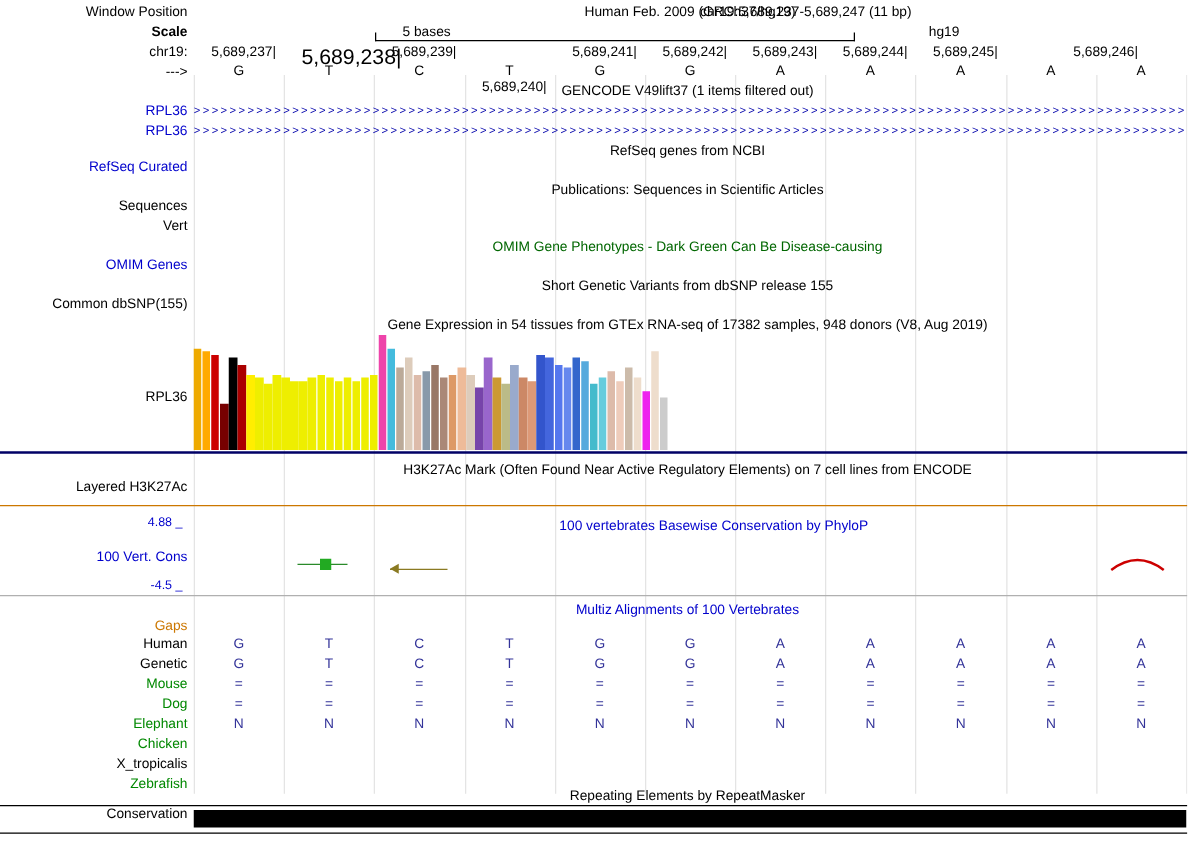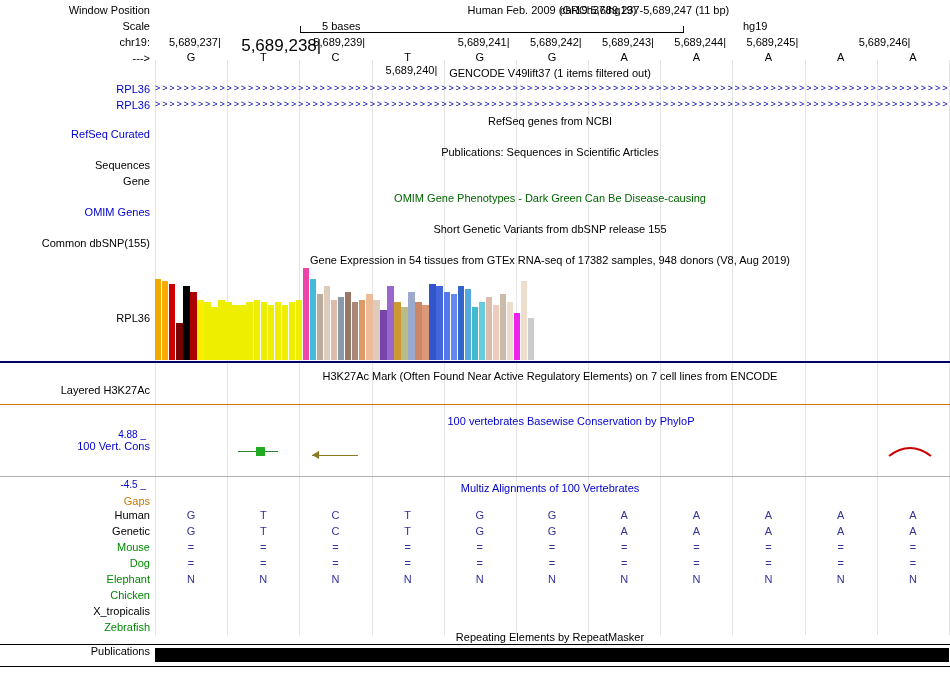--- a/index.html
+++ b/index.html
@@ -78,37 +78,36 @@
   .barchart {
     position: absolute;
     bottom: 0;
   }
   .cons-label-num {
     position: absolute;
     font-size: 10px;
     color: #0000cc;
     text-align: right;
     width: 60px;
-    margin-top: 16px;
   }
   .species-seq {
     position: absolute;
     font-size: 11px;
     color: #333399;
     text-align: center;
     width: 20px;
   }
 </style>
 </head>
 <body>
 
 <div id="browser">
 
   <div class="lbl" style="left:0;top:4px;width:150px;">Window Position</div>
-  <div class="lbl" style="left:0;top:20px;width:150px;">Scale</div>
+  <div class="lbl" style="left:0;top:20px;width:150px;font-weight:bold;">Scale</div>
   <div class="lbl" style="left:0;top:36px;width:150px;">chr19:</div>
   <div class="lbl" style="left:0;top:52px;width:150px;">---&gt;</div>
 
   <div class="ctr" style="left:155px;top:4px;width:794px;">Human Feb. 2009 (GRCh37/hg19)</div>
   <div class="abs" style="left:560px;top:4px;">chr19:5,689,237-5,689,247 (11 bp)</div>
 
   <div class="abs" style="left:322px;top:20px;">5 bases</div>
   <div class="abs" style="left:743px;top:20px;">hg19</div>
 
   <div class="ruler-line" style="left:300px;top:32px;width:384px;height:1px;"></div>
@@ -162,21 +161,21 @@
   <div class="arrowrow" style="top: 83px; letter-spacing: 1.9px;">&gt;&gt;&gt;&gt;&gt;&gt;&gt;&gt;&gt;&gt;&gt;&gt;&gt;&gt;&gt;&gt;&gt;&gt;&gt;&gt;&gt;&gt;&gt;&gt;&gt;&gt;&gt;&gt;&gt;&gt;&gt;&gt;&gt;&gt;&gt;&gt;&gt;&gt;&gt;&gt;&gt;&gt;&gt;&gt;&gt;&gt;&gt;&gt;&gt;&gt;&gt;&gt;&gt;&gt;&gt;&gt;&gt;&gt;&gt;&gt;&gt;&gt;&gt;&gt;&gt;&gt;&gt;&gt;&gt;&gt;&gt;&gt;&gt;&gt;&gt;&gt;&gt;&gt;&gt;&gt;&gt;&gt;&gt;&gt;&gt;&gt;&gt;&gt;&gt;&gt;&gt;&gt;&gt;&gt;&gt;&gt;&gt;&gt;&gt;&gt;&gt;&gt;&gt;&gt;&gt;&gt;&gt;&gt;&gt;&gt;&gt;&gt;&gt;&gt;&gt;&gt;&gt;&gt;&gt;&gt;&gt;&gt;&gt;&gt;&gt;&gt;&gt;&gt;&gt;&gt;&gt;&gt;&gt;&gt;&gt;&gt;&gt;&gt;&gt;&gt;&gt;&gt;&gt;&gt;&gt;&gt;&gt;&gt;&gt;&gt;&gt;&gt;&gt;&gt;&gt;&gt;&gt;&gt;&gt;&gt;&gt;&gt;&gt;&gt;&gt;&gt;&gt;&gt;&gt;&gt;&gt;&gt;&gt;&gt;&gt;&gt;&gt;&gt;&gt;&gt;&gt;&gt;&gt;&gt;&gt;&gt;&gt;&gt;&gt;&gt;&gt;&gt;&gt;&gt;&gt;&gt;&gt;&gt;&gt;&gt;&gt;&gt;&gt;&gt;&gt;&gt;&gt;&gt;&gt;&gt;&gt;&gt;&gt;&gt;&gt;&gt;&gt;&gt;&gt;&gt;&gt;&gt;&gt;&gt;&gt;&gt;&gt;&gt;&gt;&gt;&gt;&gt;&gt;&gt;&gt;&gt;&gt;&gt;&gt;&gt;&gt;&gt;&gt;&gt;&gt;&gt;&gt;&gt;&gt;&gt;&gt;&gt;&gt;&gt;&gt;&gt;&gt;&gt;&gt;&gt;&gt;&gt;&gt;&gt;&gt;&gt;&gt;&gt;&gt;&gt;</div>
   <div class="lbl lbl-blue" style="left:0;top:99px;width:150px;">RPL36</div>
   <div class="arrowrow" style="top: 99px; letter-spacing: 1.9px;">&gt;&gt;&gt;&gt;&gt;&gt;&gt;&gt;&gt;&gt;&gt;&gt;&gt;&gt;&gt;&gt;&gt;&gt;&gt;&gt;&gt;&gt;&gt;&gt;&gt;&gt;&gt;&gt;&gt;&gt;&gt;&gt;&gt;&gt;&gt;&gt;&gt;&gt;&gt;&gt;&gt;&gt;&gt;&gt;&gt;&gt;&gt;&gt;&gt;&gt;&gt;&gt;&gt;&gt;&gt;&gt;&gt;&gt;&gt;&gt;&gt;&gt;&gt;&gt;&gt;&gt;&gt;&gt;&gt;&gt;&gt;&gt;&gt;&gt;&gt;&gt;&gt;&gt;&gt;&gt;&gt;&gt;&gt;&gt;&gt;&gt;&gt;&gt;&gt;&gt;&gt;&gt;&gt;&gt;&gt;&gt;&gt;&gt;&gt;&gt;&gt;&gt;&gt;&gt;&gt;&gt;&gt;&gt;&gt;&gt;&gt;&gt;&gt;&gt;&gt;&gt;&gt;&gt;&gt;&gt;&gt;&gt;&gt;&gt;&gt;&gt;&gt;&gt;&gt;&gt;&gt;&gt;&gt;&gt;&gt;&gt;&gt;&gt;&gt;&gt;&gt;&gt;&gt;&gt;&gt;&gt;&gt;&gt;&gt;&gt;&gt;&gt;&gt;&gt;&gt;&gt;&gt;&gt;&gt;&gt;&gt;&gt;&gt;&gt;&gt;&gt;&gt;&gt;&gt;&gt;&gt;&gt;&gt;&gt;&gt;&gt;&gt;&gt;&gt;&gt;&gt;&gt;&gt;&gt;&gt;&gt;&gt;&gt;&gt;&gt;&gt;&gt;&gt;&gt;&gt;&gt;&gt;&gt;&gt;&gt;&gt;&gt;&gt;&gt;&gt;&gt;&gt;&gt;&gt;&gt;&gt;&gt;&gt;&gt;&gt;&gt;&gt;&gt;&gt;&gt;&gt;&gt;&gt;&gt;&gt;&gt;&gt;&gt;&gt;&gt;&gt;&gt;&gt;&gt;&gt;&gt;&gt;&gt;&gt;&gt;&gt;&gt;&gt;&gt;&gt;&gt;&gt;&gt;&gt;&gt;&gt;&gt;&gt;&gt;&gt;&gt;&gt;&gt;&gt;&gt;&gt;&gt;&gt;&gt;&gt;&gt;&gt;&gt;&gt;&gt;</div>
 
   <div class="lbl lbl-blue" style="left:0;top:128px;width:150px;">RefSeq Curated</div>
   <div class="track-title" style="top:115px;">RefSeq genes from NCBI</div>
 
   <div class="lbl" style="left:0;top:159px;width:150px;">Sequences</div>
   <div class="track-title" style="top:146px;">Publications: Sequences in Scientific Articles</div>
 
-  <div class="lbl" style="left:0;top:175px;width:150px;">Gene</div>
+  <div class="lbl" style="left:0;top:175px;width:150px;">Vert</div>
 
   <div class="track-title dkgreen-title" style="top:192px;">OMIM Gene Phenotypes - Dark Green Can Be Disease-causing</div>
   <div class="lbl lbl-blue" style="left:0;top:206px;width:150px;">OMIM Genes</div>
 
   <div class="track-title" style="top:223px;">Short Genetic Variants from dbSNP release 155</div>
   <div class="lbl" style="left:0;top:237px;width:150px;">Common dbSNP(155)</div>
 
   <div class="track-title" style="top:254px;">Gene Expression in 54 tissues from GTEx RNA-seq of 17382 samples, 948 donors (V8, Aug 2019)</div>
   <div class="lbl" style="left:0;top:312px;width:150px;">RPL36</div>
   <div id="gtexchart" style="position:absolute;left:155px;top:268px;width:380px;height:92px;">
@@ -319,18 +318,18 @@
       <div class="species-seq" style="left: 686.364px; top: 573px;">N</div>
       <div class="species-seq" style="left: 758.545px; top: 573px;">N</div>
       <div class="species-seq" style="left: 830.727px; top: 573px;">N</div>
       <div class="species-seq" style="left: 902.909px; top: 573px;">N</div>
       <div class="lbl" style="left: 0px; top: 589px; width: 150px; color: rgb(0, 136, 0);">Chicken</div>
       <div class="lbl" style="left: 0px; top: 605px; width: 150px; color: rgb(0, 0, 0);">X_tropicalis</div>
       <div class="lbl" style="left: 0px; top: 621px; width: 150px; color: rgb(0, 136, 0);">Zebrafish</div>
     </div>
 
   <div class="track-title" style="top:631px;">Repeating Elements by RepeatMasker</div>
-  <div class="lbl" style="left:0;top:645px;width:150px;">Publications</div>
+  <div class="lbl" style="left:0;top:645px;width:150px;">Conservation</div>
   <div style="position:absolute;left:0;top:644px;width:950px;height:1px;background:#000000;"></div>
   <div style="position:absolute;left:155px;top:648px;width:794px;height:14px;background:#000000;"></div>
   <div style="position:absolute;left:0;top:666px;width:950px;height:1px;background:#000000;"></div>
 
 </div>
 
 </body></html>

